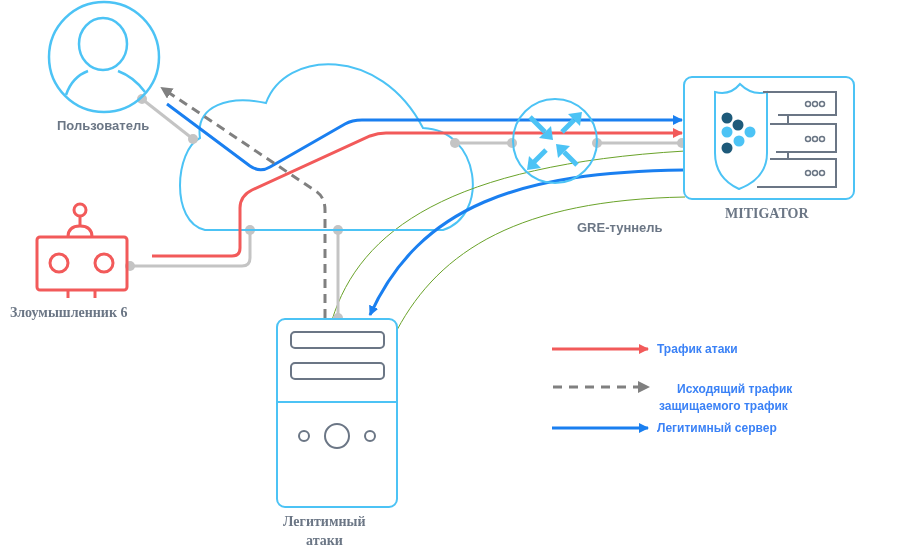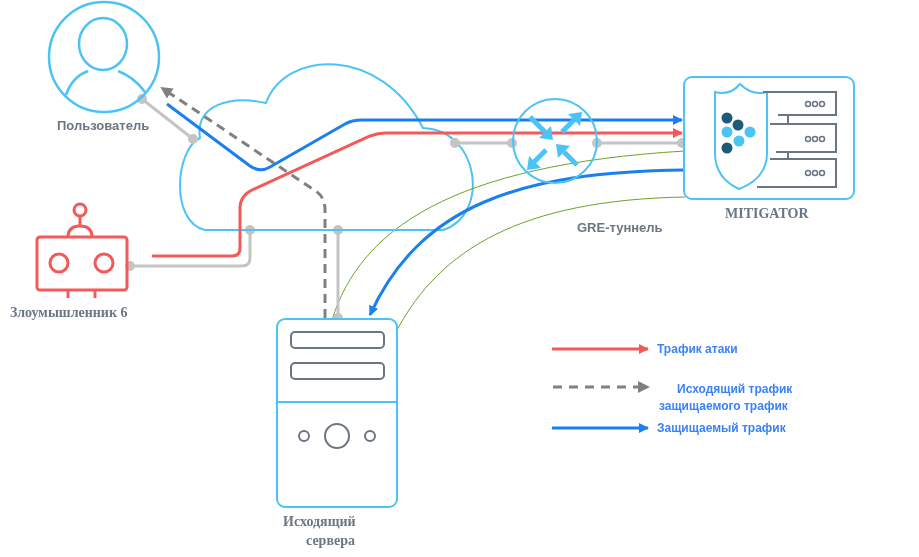--- a/index.html
+++ b/index.html
@@ -144,19 +144,19 @@
 
   <line x1="552" y1="349" x2="648" y2="349" stroke="#f25a5a" stroke-width="3" marker-end="url(#arrow-red)"></line>
   <line x1="553" y1="387" x2="648" y2="387" stroke="#808080" stroke-width="3" stroke-dasharray="9,7" marker-end="url(#arrow-gray)"></line>
   <line x1="552" y1="428" x2="648" y2="428" stroke="#1a7ff0" stroke-width="3" marker-end="url(#arrow-blue)"></line>
 </svg>
 
 <div class="lbl lbl-small" style="left:57px;top:118px;">Пользователь</div>
 <div class="lbl lbl-big" style="left:10px;top:305px;">Злоумышленник 6</div>
 <div class="lbl lbl-small" style="left:577px;top:220px;">GRE-туннель</div>
 <div class="lbl lbl-big" style="left:725px;top:206px;">MITIGATOR</div>
-<div class="lbl lbl-big" style="left:283px;top:514px;">Исходящий</div>
-<div class="lbl lbl-big" style="left:306px;top:533px;">сервера</div>
+<div class="lbl lbl-big" style="left:283px;top:514px;">Легитимный</div>
+<div class="lbl lbl-big" style="left:306px;top:533px;">атаки</div>
 
 <div class="legend-text" style="left:657px;top:341px;">Трафик атаки</div>
 <div class="legend-text" style="left:659px;top:381px;margin-left:18px;">Исходящий трафик</div>
 <div class="legend-text" style="left:659px;top:398px;">защищаемого трафик</div>
-<div class="legend-text" style="left:657px;top:420px;">Защищаемый трафик</div>
+<div class="legend-text" style="left:657px;top:420px;">Легитимный сервер</div>
 
 </body></html>

